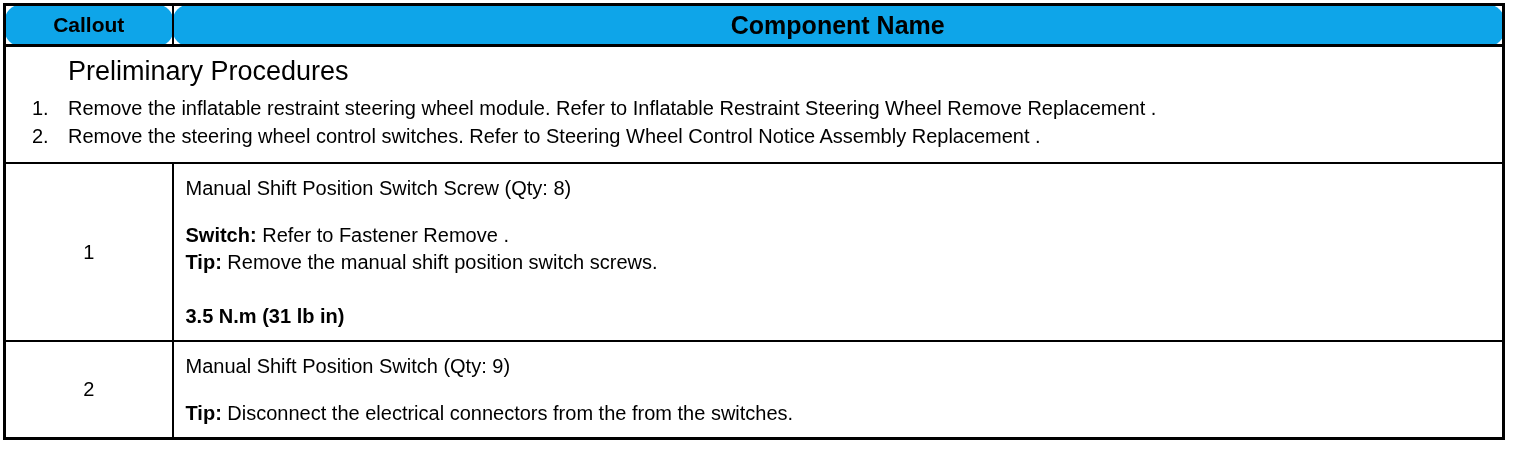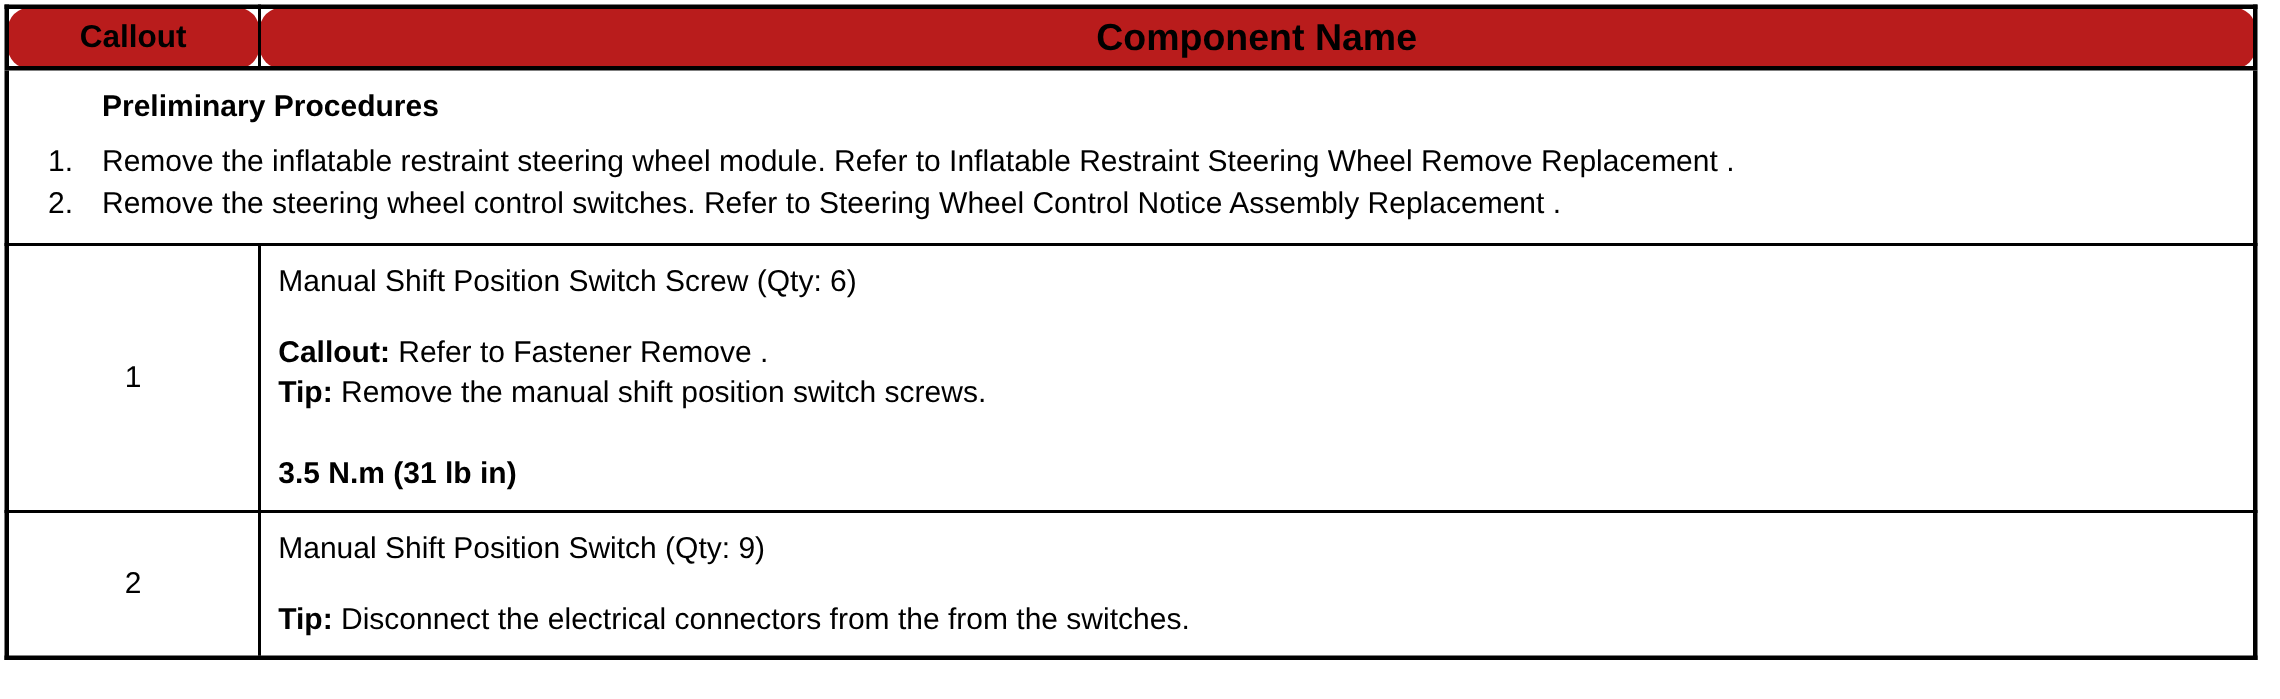--- a/index.html
+++ b/index.html
@@ -32,21 +32,21 @@
     background: #ffffff;
   }
 
   col.col-callout { width: 168px; }
   col.col-name    { width: auto; }
 
   
   thead tr.header-row th {
     border-bottom: 3px solid #000000;
     padding: 0;
-    background: #b91c1c;
+    background: #0ea5e9;
     border-radius: 15px;
   }
   th.th-callout {
     border-right: 2px solid #000000;
     text-align: center;
     font-size: 21px;
     font-weight: bold;
     height: 38px;
     line-height: 38px;
     vertical-align: middle;
@@ -60,22 +60,22 @@
     vertical-align: middle;
   }
 
   
   td.prelim-cell {
     border-bottom: 2px solid #000000;
     padding: 11px 0 12px 0;
     vertical-align: top;
   }
   .prelim-title {
-    font-size: 20px;
-    font-weight: bold;
+    font-size: 27px;
+    font-weight: normal;
     margin: 0 0 10px 62px;
     line-height: 26px;
   }
   ol.prelim-list {
     list-style: none;
     margin: 0;
     padding: 0;
   }
   ol.prelim-list li {
     position: relative;
@@ -147,23 +147,23 @@
               <span class="num">2.</span>
               <span>Remove the steering wheel control switches. Refer to Steering Wheel Control Notice Assembly Replacement .</span>
             </li>
           </ol>
         </td>
       </tr>
 
       <tr class="row-divider">
         <td class="callout-num">1</td>
         <td class="callout-body">
-          <div class="line">Manual Shift Position Switch Screw (Qty: 6)</div>
+          <div class="line">Manual Shift Position Switch Screw (Qty: 8)</div>
           <div class="line spacer-above">
-            <span class="lbl">Callout:</span><span> Refer to Fastener Remove .</span>
+            <span class="lbl">Switch:</span><span> Refer to Fastener Remove .</span>
           </div>
           <div class="line">
             <span class="lbl">Tip:</span><span> Remove the manual shift position switch screws.</span>
           </div>
           <div class="line torque">3.5 N.m (31 lb in)</div>
         </td>
       </tr>
 
       <tr class="row-divider">
         <td class="callout-num">2</td>

